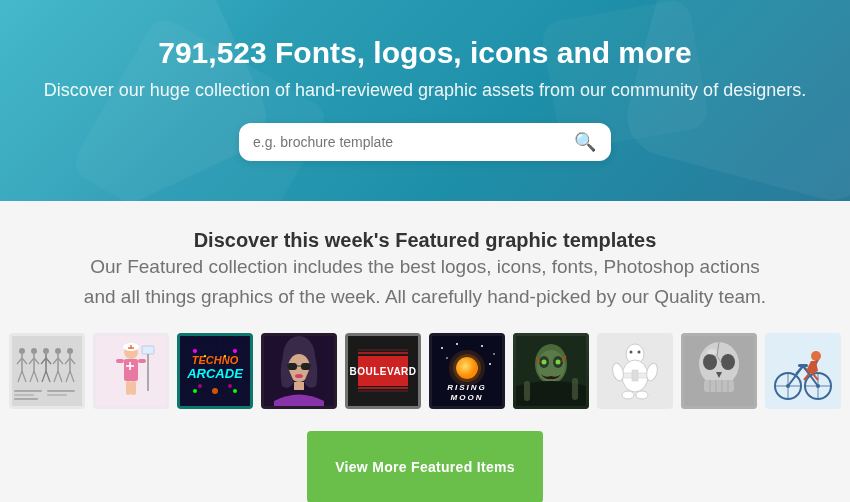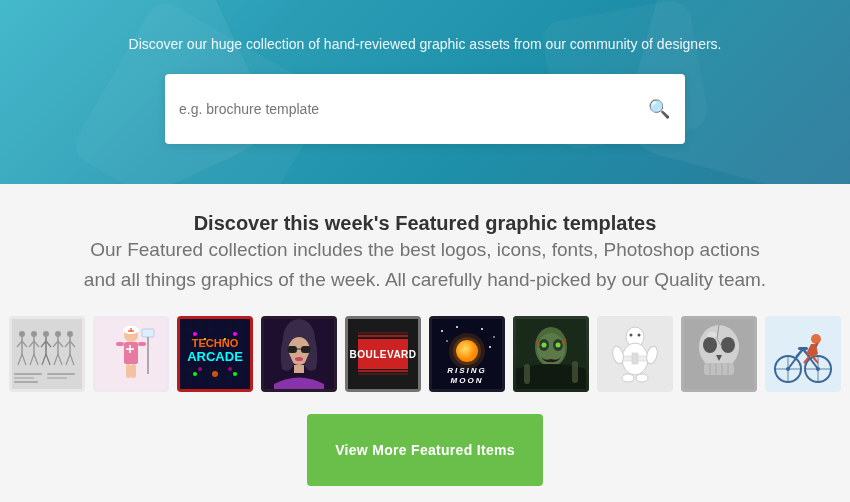--- a/index.html
+++ b/index.html
@@ -56,35 +56,35 @@
 
     .hero-title {
       font-size: 30px;
       font-weight: 700;
       color: #fff;
       margin-bottom: 10px;
       position: relative;
       z-index: 1;
     }
     .hero-subtitle {
-      font-size: 14px;
+      font-size: 18px;
       color: rgba(255,255,255,0.92);
       margin-bottom: 22px;
       font-weight: 400;
       position: relative;
       z-index: 1;
     }
     .search-bar {
       display: flex;
       align-items: center;
       background: #fff;
-      border-radius: 4px;
-      width: 520px;
+      border-radius: 12px;
+      width: 372px;
       margin: 0 auto;
-      padding: 24px 14px;
+      padding: 8px 14px;
       position: relative;
       z-index: 1;
       box-shadow: 0 2px 8px rgba(0,0,0,0.1);
     }
     .search-input {
       border: none;
       outline: none;
       flex: 1;
       font-size: 14px;
       color: #999;
@@ -127,21 +127,21 @@
       height: 76px;
       border-radius: 4px;
       overflow: hidden;
       flex-shrink: 0;
       cursor: pointer;
     }
 
     
     .thumb-1 { background: #e8e8e8; }
     .thumb-2 { background: #f0e8f0; }
-    .thumb-3 { background: #b91c1c; }
+    .thumb-3 { background: #0f766e; font-style: italic; }
     .thumb-4 { background: #2a1a2e; }
     .thumb-5 { background: #737373; }
     .thumb-6 { background: #1a1a2a; font-style: italic; }
     .thumb-7 { background: #3a3a3a; }
     .thumb-8 { background: #e8e8e8; }
     .thumb-9 { background: #c8c8c8; }
     .thumb-10 { background: #e0eef8; }
 
     .thumb-inner {
       width: 100%;
@@ -189,20 +189,21 @@
       letter-spacing: 0.3px;
     }
   </style>
 </head>
 <body>
 
 <div class="hero">
   <div class="hero-polygon"></div>
   <div class="hero-polygon2"></div>
 
+  <h1 class="hero-title">791,523 Fonts, logos, icons and more</h1>
 
   <p class="hero-subtitle">Discover our huge collection of hand-reviewed graphic assets from our community of designers.</p>
 
   <div class="search-bar">
     <input class="search-input" type="text" placeholder="e.g. brochure template" style="">
     <span class="search-icon-wrap">🔍</span>
   </div>
 </div>
 
 <div class="content">

